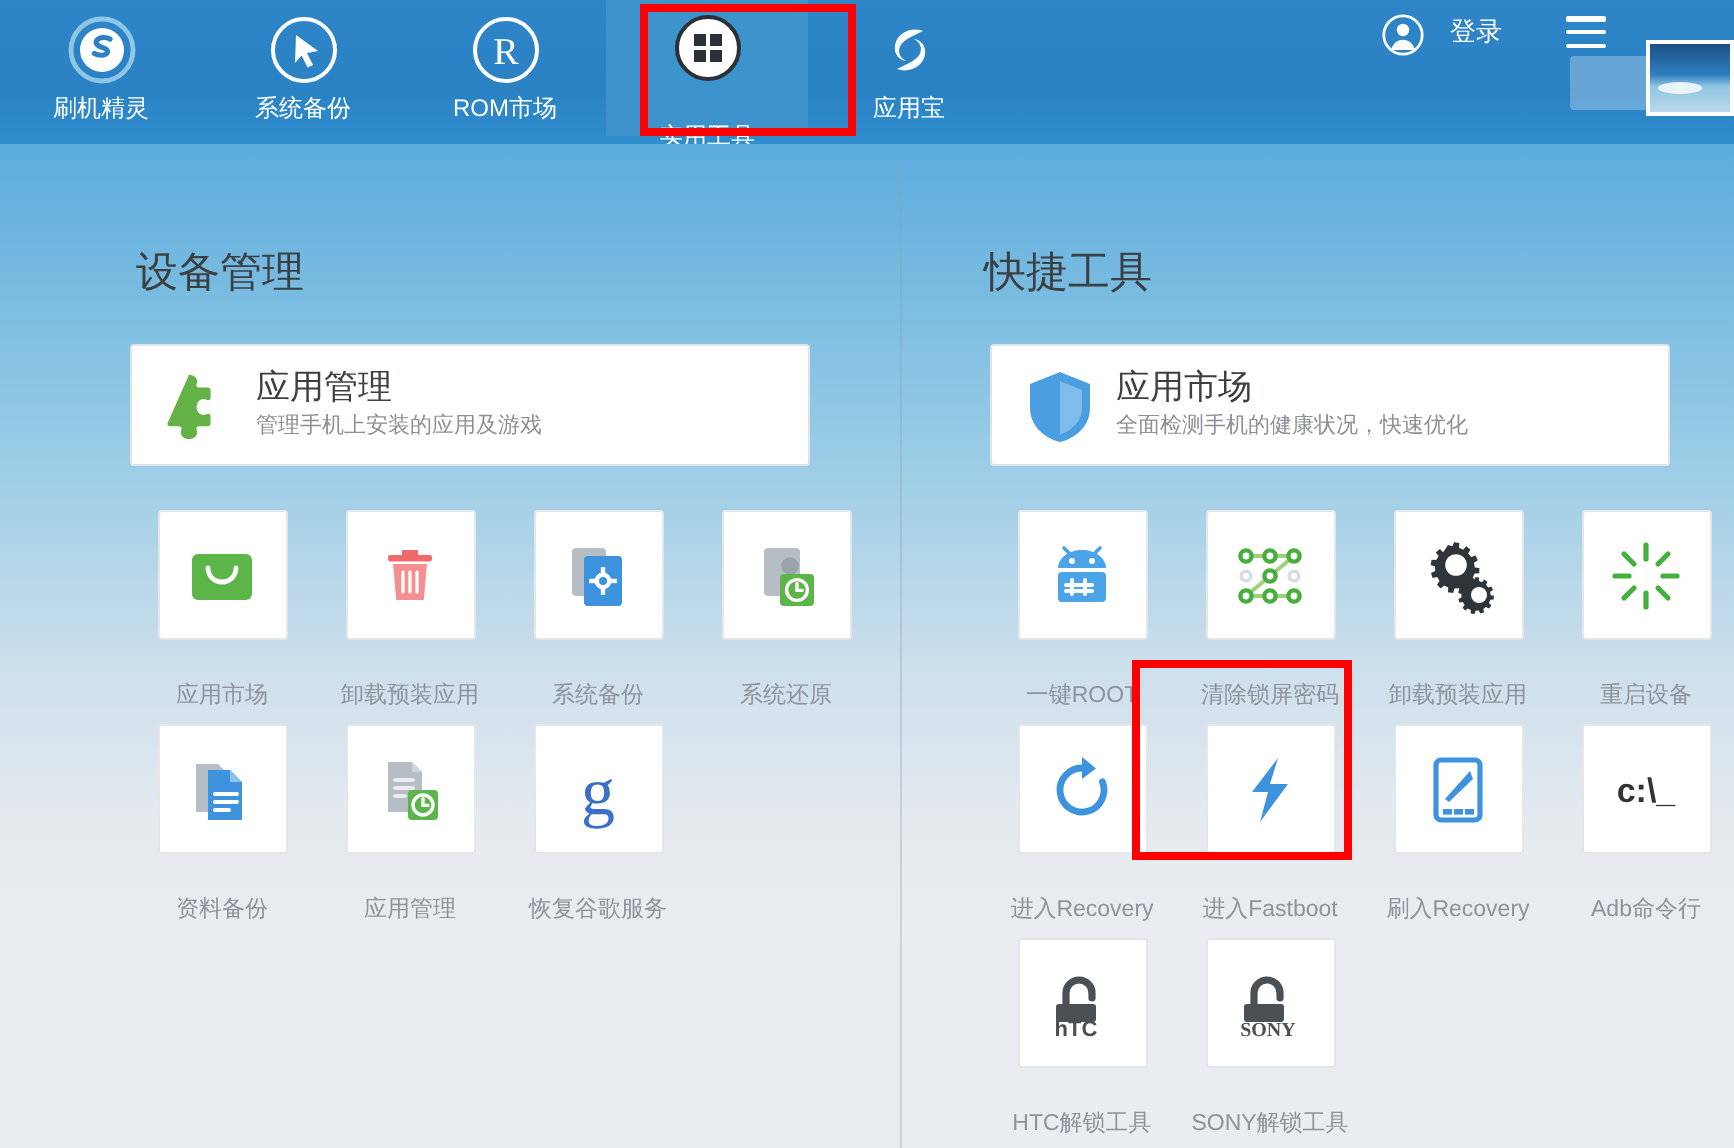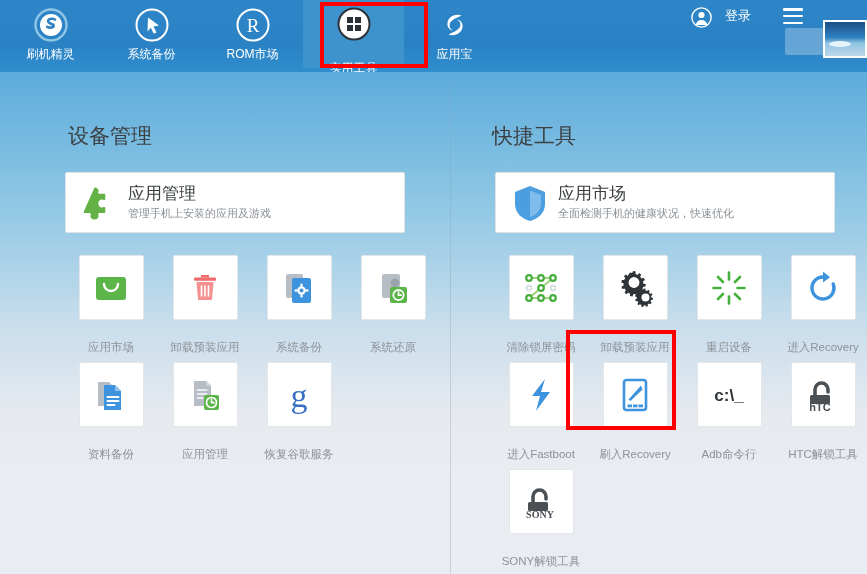--- a/index.html
+++ b/index.html
@@ -413,20 +413,33 @@
       </span>
       <span class="card-text">
         <span class="card-title">应用市场</span>
         <span class="card-sub">全面检测手机的健康状况，快速优化</span>
       </span>
     </div>
   </div>
 
   <div class="grid" style="left:494px; top:183px; width:380px;">
 
+    <div class="tile">
+      <span class="tile-box">
+        <svg width="40" height="40" viewBox="0 0 40 40">
+          <path d="M8 16c0-5 5.4-9 12-9s12 4 12 9z" fill="#4ba3e8"></path>
+          <circle cx="15" cy="12.5" r="1.5" fill="#ffffff"></circle>
+          <circle cx="25" cy="12.5" r="1.5" fill="#ffffff"></circle>
+          <path d="M11 6l3.5 3.5M29 6l-3.5 3.5" stroke="#4ba3e8" stroke-width="1.8" stroke-linecap="round"></path>
+          <rect x="8" y="18" width="24" height="15" rx="2" fill="#4ba3e8"></rect>
+          <path d="M15 22v7M21.5 22v7M12 24.5h13M12 27.5h13" stroke="#ffffff" stroke-width="2" stroke-linecap="round"></path>
+        </svg>
+      </span>
+      <span class="tile-label">一键ROOT</span>
+    </div>
 
     <div class="tile">
       <span class="tile-box">
         <svg width="44" height="40" viewBox="0 0 44 40">
           <path d="M10 10 L34 10 L10 30 L34 30" fill="none" stroke="#9ed27a" stroke-width="2"></path>
           <g fill="#ffffff" stroke="#47ad3c" stroke-width="2.2">
             <circle cx="10" cy="10" r="2.8"></circle>
               <circle cx="22" cy="10" r="2.8"></circle>
               <circle cx="34" cy="10" r="2.8"></circle>
             <circle cx="22" cy="20" r="2.8"></circle>

